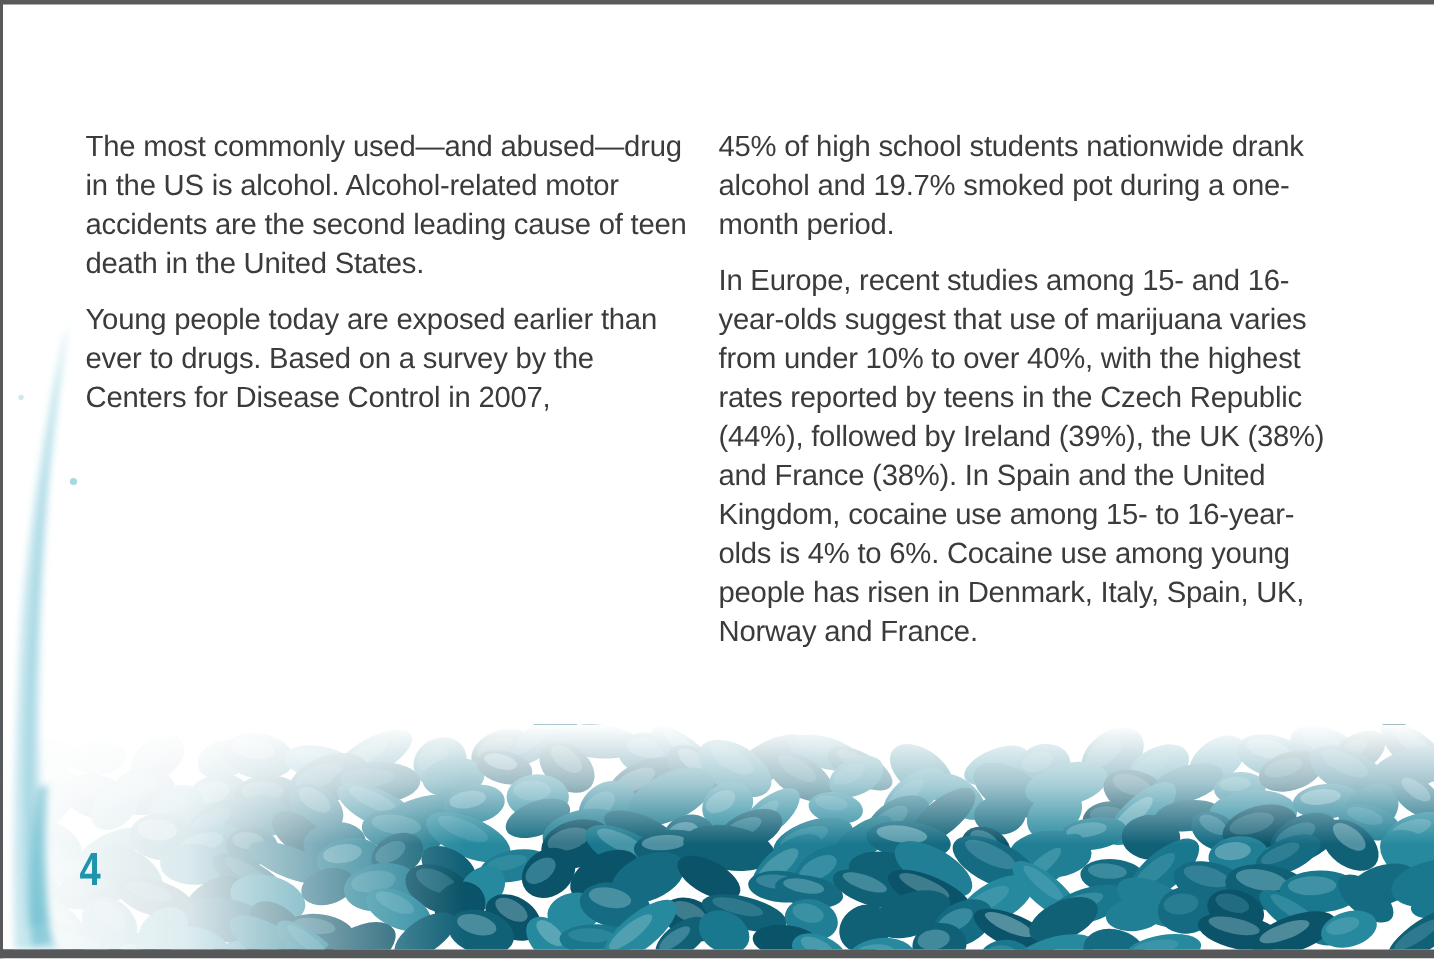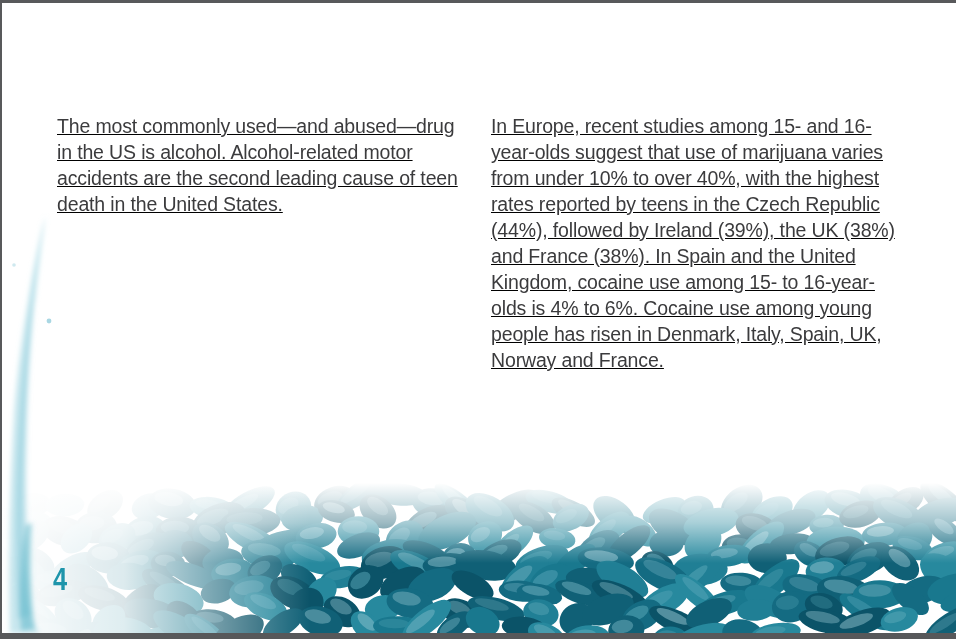--- a/index.html
+++ b/index.html
@@ -9,22 +9,22 @@
     position: relative;
     background: #ffffff;
     overflow: hidden;
     font-family: "Liberation Sans", sans-serif;
   }
   .border-top    { position:absolute; top:0; left:0; width:100%; height:3px; background:#58595b; z-index:10; }
   .border-left   { position:absolute; top:0; left:0; width:2px; height:100%; background:#58595b; z-index:10; }
   .border-bottom { position:absolute; bottom:0; left:0; width:100%; height:6px; background:#57585a; z-index:10; }
 
   .columns {
-    position:absolute; top:113px; left:57px;
-    display:flex; gap:28px; z-index:3;text-decoration:underline;
+    position:absolute; top:85px; left:57px;
+    display:flex; gap:16px; z-index:3;
   }
   .col { width:406px; }
   .col.right { width:418px; }
   .col p {
     margin:0 0 11px 0;
     font-size:19.5px;
     line-height:26px;
     color:#3b3b3d;
     letter-spacing:-0.15px;
   }
@@ -882,21 +882,23 @@
       <path d="M30,320 C28,355 28,392 33,426 L19,428 C17,392 19,350 24,322 Z" fill="#5fb8cb" opacity="0.55"></path>
       <path d="M42,16 C40,40 36,70 33,100 L27,96 C31,64 38,34 42,16 Z" fill="#bfe4ec" opacity="0.6"></path>
     </g>
     <circle cx="47" cy="118" r="2.4" fill="#8ccad9" opacity="0.75"></circle>
     <circle cx="12" cy="62" r="1.8" fill="#9fd4e0" opacity="0.5"></circle>
   </svg>
 
   <main class="columns">
     <div class="col left">
       <p>The most commonly used—and abused—drug in the US is alcohol. Alcohol-related motor accidents are the second leading cause of teen death in the United States.</p>
+      <p>Young people today are exposed earlier than ever to drugs. Based on a survey by the Centers for Disease Control in 2007,</p>
     </div>
     <div class="col right">
+      <p>45% of high school students nationwide drank alcohol and 19.7% smoked pot during a one-month period.</p>
       <p>In Europe, recent studies among 15- and 16-year-olds suggest that use of marijuana varies from under 10% to over 40%, with the highest rates reported by teens in the Czech Republic (44%), followed by Ireland (39%), the UK (38%) and France (38%). In Spain and the United Kingdom, cocaine use among 15- to 16-year-olds is 4% to 6%. Cocaine use among young people has risen in Denmark, Italy, Spain, UK, Norway and France.</p>
     </div>
   </main>
 
   <div class="page-number">4</div>
 
 </div>
 
 </body></html>

